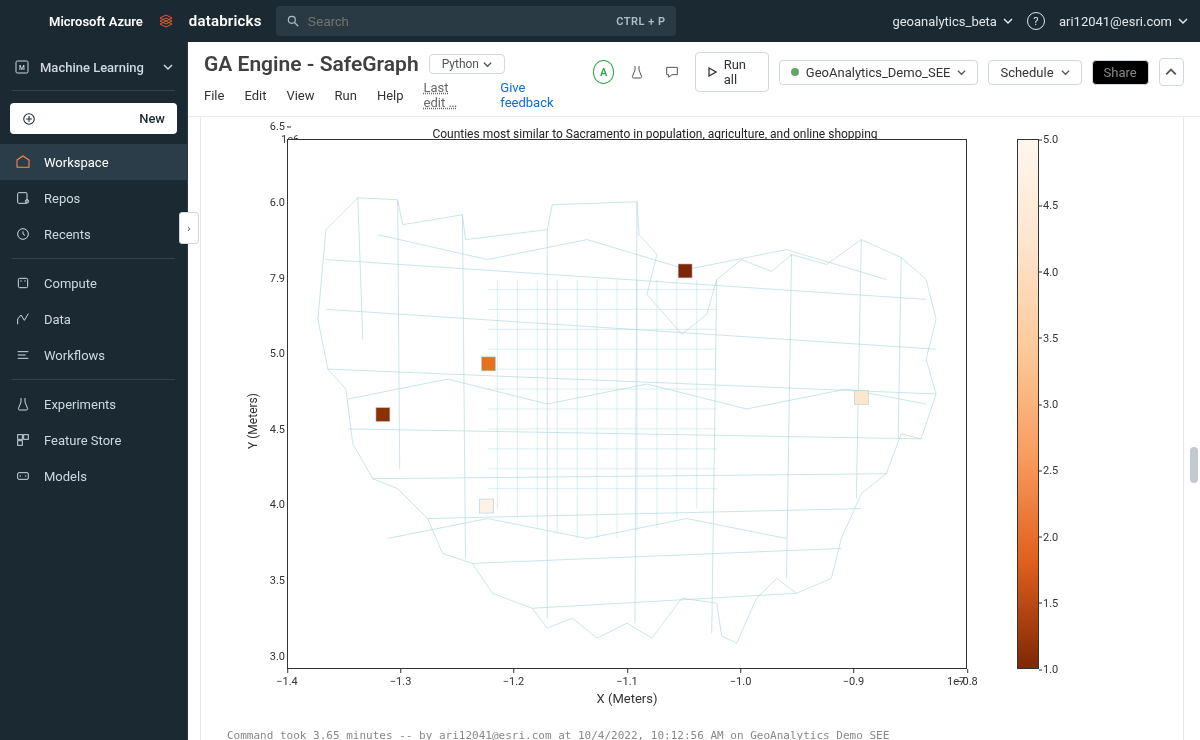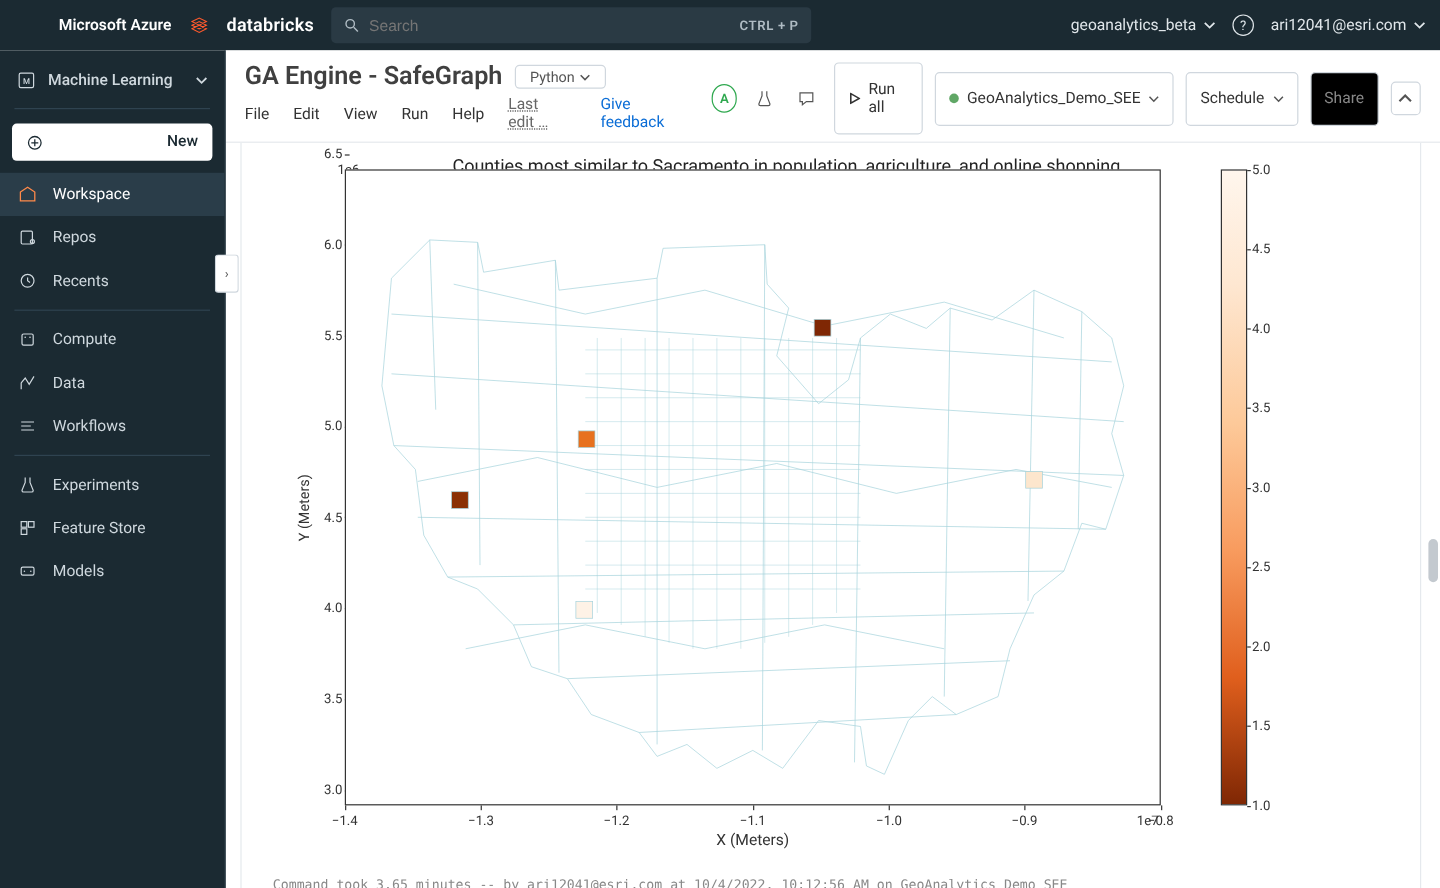--- a/index.html
+++ b/index.html
@@ -35,29 +35,29 @@
   .nb-title { font-size: 21px; font-weight: 600; color: #404040; }
   .lang-chip { border: 1px solid #d0d7de; border-radius: 4px; padding: 2px 12px; font-size: 12px; color: #555; display: flex; align-items: center; gap: 4px; cursor: pointer; }
   .nb-menu-row { display: flex; align-items: center; gap: 20px; font-size: 13px; color: #333; }
   .nb-menu-item { cursor: pointer; }
   .nb-last-edit { color: #666; text-decoration: underline dotted; cursor: pointer; }
   .nb-feedback { color: #0b6dd6; cursor: pointer; }
   .nb-header-spacer { flex: 1; }
   .nb-actions { display: flex; align-items: center; gap: 10px; }
   .avatar-a { width: 24px; height: 24px; border: 1.5px solid #2fa84f; border-radius: 50%; color: #2fa84f; display: flex; align-items: center; justify-content: center; font-size: 11px; font-weight: 600; }
   .icon-btn { width: 28px; height: 28px; display: flex; align-items: center; justify-content: center; cursor: pointer; color: #555; border: none; background: none; border-radius: 4px; }
-  .pill-btn { border: 1px solid #d0d7de; border-radius: 4px; padding: 14px 11px; display: flex; align-items: center; gap: 7px; cursor: pointer; font-size: 13px; color: #333; background: #fff; }
+  .pill-btn { border: 1px solid #d0d7de; border-radius: 4px; padding: 4px 11px; display: flex; align-items: center; gap: 7px; cursor: pointer; font-size: 13px; color: #333; background: #fff; }
   .cluster-dot { width: 8px; height: 8px; border-radius: 50%; background: #60a766; }
   .share-btn { background: #000000; color: #888; }
   .collapse-arrow { border: 1px solid #d0d7de; border-radius: 4px; width: 28px; height: 28px; display: flex; align-items: center; justify-content: center; cursor: pointer; color: #555; }
   
   .nb-output-wrap { flex: 1; overflow: auto; position: relative; }
   .nb-cell-out { border: 1px solid #e5e9ed; border-top: none; margin: 0 16px 0 12px; padding: 4px 4px 12px 8px; min-height: 620px; position: relative; }
   .plot-area { position: relative; width: 870px; height: 600px; margin-left: 18px; }
-  .plot-title { position: absolute; top: 4px; left: 0; right: 14px; text-align: center; font-size: 15px; color: #222; }
+  .plot-title { position: absolute; top: 4px; left: 0; right: 14px; text-align: center; font-size: 12px; color: #222; }
   .plot-ye-exp { position: absolute; left: 54px; top: 12px; font-size: 11px; color: #333; }
   .plot-frame { position: absolute; left: 60px; top: 18px; width: 680px; height: 530px; border: 1px solid #333; background: #fff; }
   .y-ticks { position: absolute; left: 20px; top: 18px; height: 530px; width: 38px; }
   .y-tick { position: absolute; right: 0; transform: translateY(-50%); font-size: 11px; color: #333; text-align: right; width: 38px; }
   .y-tick::after { content: ""; position: absolute; right: -6px; top: 50%; width: 4px; height: 1px; background: #333; }
   .y-label { position: absolute; left: -2px; top: 50%; transform: translateY(-50%) rotate(-90deg); font-size: 12px; color: #333; transform-origin: center; }
   .x-ticks { position: absolute; left: 60px; top: 548px; width: 680px; height: 20px; }
   .x-tick { position: absolute; top: 6px; transform: translateX(-50%); font-size: 11px; color: #333; }
   .x-tick::before { content: ""; position: absolute; left: 50%; top: -6px; width: 1px; height: 4px; background: #333; }
   .x-label { position: absolute; left: 60px; top: 570px; width: 680px; text-align: center; font-size: 13px; color: #333; }
@@ -314,21 +314,21 @@
           <div class="plot-area">
             <div class="plot-ye-exp">1e6</div>
             <div class="plot-title" style="top:6px;">Counties most similar to Sacramento in population, agriculture, and online shopping</div>
 
             <div class="y-ticks">
               <div class="y-tick" style="bottom:0%;">3.0</div>
               <div class="y-tick" style="bottom:14.3%;">3.5</div>
               <div class="y-tick" style="bottom:28.6%;">4.0</div>
               <div class="y-tick" style="bottom:42.9%;">4.5</div>
               <div class="y-tick" style="bottom:57.1%;">5.0</div>
-              <div class="y-tick" style="bottom:71.4%;">5.5</div>
+              <div class="y-tick" style="bottom:71.4%;">7.9</div>
               <div class="y-tick" style="bottom:85.7%;">6.0</div>
               <div class="y-tick" style="bottom:100%;">6.5</div>
             </div>
             <div class="y-label">Y (Meters)</div>
 
             <div class="plot-frame">
               <svg class="map-svg" viewBox="0 0 680 530" preserveAspectRatio="none">
 
                 <g stroke="#a7d3dc" stroke-width="0.6" fill="none">
                 <path d="M38 90 L70 58 L110 60 L115 85 L175 75 L178 100 L260 90 L265 65 L350 62 L352 95 L370 115 L360 155 L395 195 L420 175 L430 140 L455 120 L485 132 L505 115 L540 125 L575 100 L615 118 L640 140 L650 180 L640 220 L650 255 L635 300 L615 295 L600 335 L575 355 L555 400 L545 440 L510 455 L490 440 L470 460 L450 505 L435 498 L430 465 L395 460 L365 500 L340 485 L310 500 L285 480 L260 490 L245 470 L205 455 L185 425 L155 415 L140 380 L110 350 L85 340 L65 305 L58 250 L40 230 L30 180 L38 90 Z"></path>

